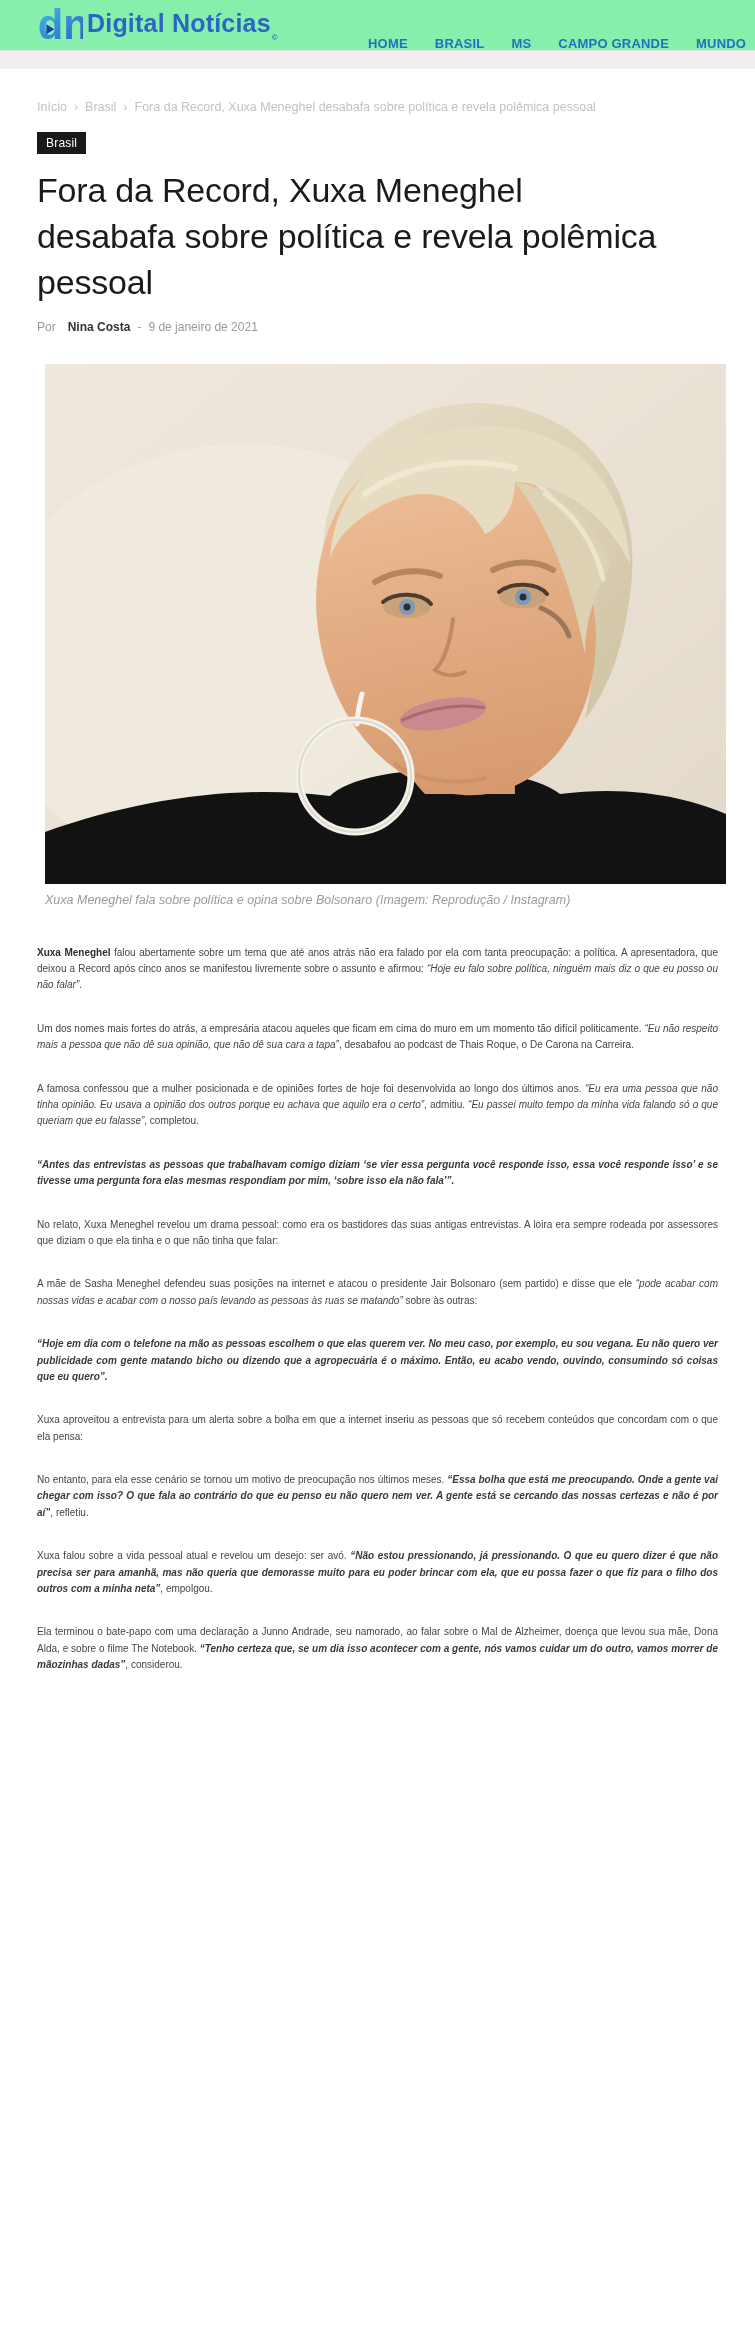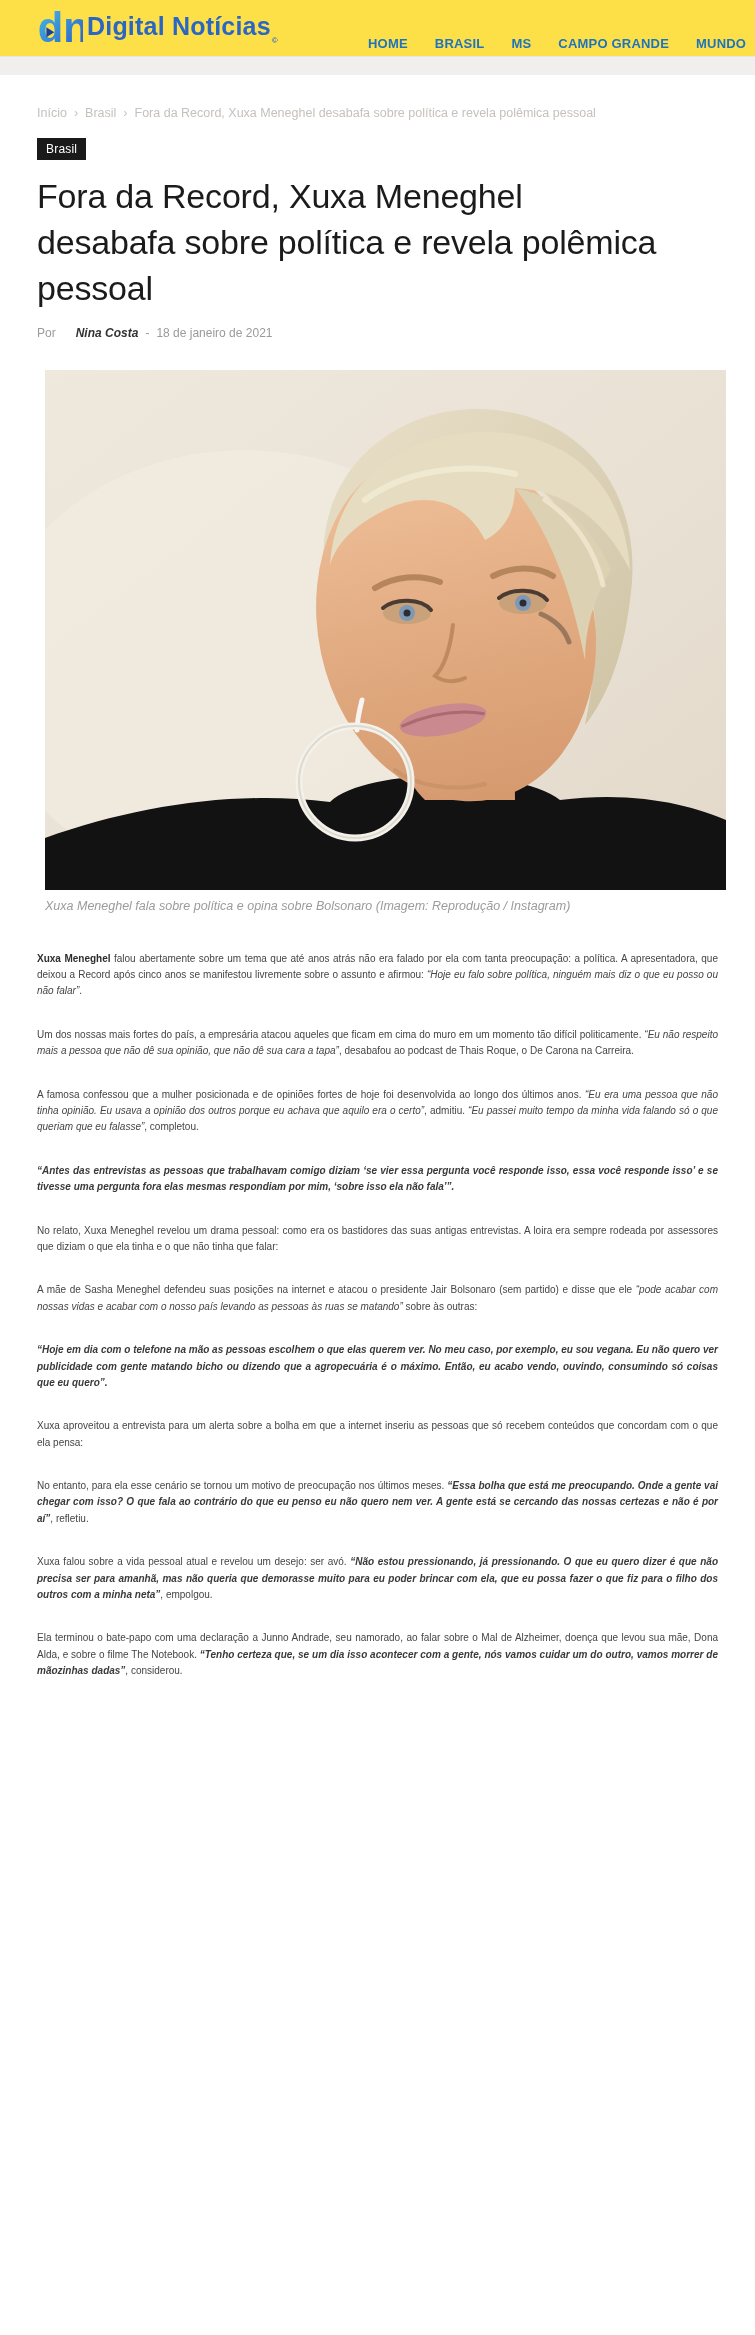--- a/index.html
+++ b/index.html
@@ -4,21 +4,21 @@
 <style>
   html,body{margin:0;padding:0;}
   body{
     width:755px;height:2335px;overflow:hidden;background:#fff;
     font-family:"Liberation Sans",sans-serif;color:#454545;position:relative;
   }
   a{text-decoration:none;color:inherit;}
 
   
   .site-header{
-    height:56px;background:#fde047;display:flex;align-items:center;
+    height:50px;background:#86efac;display:flex;align-items:center;
     padding-left:37px;box-sizing:border-box;position:relative;
     white-space:nowrap;overflow:hidden;width:755px;
   }
   .logo{display:flex;align-items:center;gap:4px;}
   .logo-mark{width:46px;height:46px;flex:0 0 auto;}
   .logo-text{
     font-size:25px;font-weight:bold;color:#2b66c4;letter-spacing:.2px;
   }
   .logo-reg{font-size:8px;color:#2b66c4;vertical-align:-8px;margin-left:1px;}
   .main-nav{
@@ -46,21 +46,21 @@
     font-size:12px;padding:4px 9px;letter-spacing:.2px;
   }
 
   h1.article-title{
     margin:14px 0 0;max-width:620px;
     font-size:34px;font-weight:400;color:#1b1b1b;line-height:1.35;
     letter-spacing:-.2px;
   }
 
   .byline{margin-top:14px;font-size:12px;color:#9a9a9a;}
-  .byline .author{color:#333;font-weight:bold;margin-left:20px;font-style:italic;}
+  .byline .author{color:#333;font-weight:bold;margin-left:12px;}
   .byline .sep{margin:0 7px;color:#9a9a9a;}
 
   figure{margin:22px 0 0;padding:8px;}
   .photo{display:block;width:681px;height:520px;}
   .caption{
     margin-top:9px;font-size:12.5px;font-style:italic;color:#9b9b9b;
     font-family:"Liberation Sans",sans-serif;
   }
 
   .article-body{
@@ -105,21 +105,21 @@
 
 <main class="content">
 
   <nav class="breadcrumb"><a href="#">Início</a><span class="bc-sep">›</span><a href="#">Brasil</a><span class="bc-sep">›</span><span>Fora da Record, Xuxa Meneghel desabafa sobre política e revela polêmica pessoal</span></nav>
 
   <span class="badge">Brasil</span>
 
   <h1 class="article-title">Fora da Record, Xuxa Meneghel desabafa sobre política e revela polêmica pessoal</h1>
 
   <div class="byline">
-    <span>Por</span><a class="author" href="#">Nina Costa</a><span class="sep">-</span><span>18 de janeiro de 2021</span>
+    <span>Por</span><a class="author" href="#">Nina Costa</a><span class="sep">-</span><span>9 de janeiro de 2021</span>
   </div>
 
   <figure>
     <svg class="photo" viewBox="0 0 681 520" preserveAspectRatio="none" role="img">
       <defs>
         <linearGradient id="bgG" x1="0" y1="0" x2="1" y2="1">
           <stop offset="0" stop-color="#efe8dd"></stop>
           <stop offset="0.55" stop-color="#e9e1d4"></stop>
           <stop offset="1" stop-color="#e2d9ca"></stop>
         </linearGradient>
@@ -180,21 +180,21 @@
       <circle cx="310" cy="412" r="56" fill="none" stroke="#cfc9bd" stroke-width="2" opacity="0.6"></circle>
 
       <path d="M320,130 C360,100 420,92 470,104" stroke="#f3ecd6" stroke-width="6" fill="none" stroke-linecap="round" opacity="0.8"></path>
       <path d="M500,130 C530,150 550,180 558,215" stroke="#f3ecd6" stroke-width="5" fill="none" stroke-linecap="round" opacity="0.7"></path>
     </svg>
     <figcaption class="caption">Xuxa Meneghel fala sobre política e opina sobre Bolsonaro (Imagem: Reprodução / Instagram)</figcaption>
   </figure>
 
   <article class="article-body">
       <p><span class="seg-bold">Xuxa Meneghel</span><span class="seg-normal"> falou abertamente sobre um tema que até anos atrás não era falado por ela com tanta preocupação: a política. A apresentadora, que deixou a Record após cinco anos se manifestou livremente sobre o assunto e afirmou: </span><span class="seg-italic">“Hoje eu falo sobre política, ninguém mais diz o que eu posso ou não falar”</span><span class="seg-normal">.</span></p>
-      <p><span class="seg-normal">Um dos nossas mais fortes do país, a empresária atacou aqueles que ficam em cima do muro em um momento tão difícil politicamente. </span><span class="seg-italic">“Eu não respeito mais a pessoa que não dê sua opinião, que não dê sua cara a tapa”</span><span class="seg-normal">, desabafou ao podcast de Thais Roque, o De Carona na Carreira.</span></p>
+      <p><span class="seg-normal">Um dos nomes mais fortes do atrás, a empresária atacou aqueles que ficam em cima do muro em um momento tão difícil politicamente. </span><span class="seg-italic">“Eu não respeito mais a pessoa que não dê sua opinião, que não dê sua cara a tapa”</span><span class="seg-normal">, desabafou ao podcast de Thais Roque, o De Carona na Carreira.</span></p>
       <p><span class="seg-normal">A famosa confessou que a mulher posicionada e de opiniões fortes de hoje foi desenvolvida ao longo dos últimos anos. </span><span class="seg-italic">“Eu era uma pessoa que não tinha opinião. Eu usava a opinião dos outros porque eu achava que aquilo era o certo”</span><span class="seg-normal">, admitiu. </span><span class="seg-italic">“Eu passei muito tempo da minha vida falando só o que queriam que eu falasse”</span><span class="seg-normal">, completou.</span></p>
       <p><span class="seg-bolditalic">“Antes das entrevistas as pessoas que trabalhavam comigo diziam ‘se vier essa pergunta você responde isso, essa você responde isso’ e se tivesse uma pergunta fora elas mesmas respondiam por mim, ‘sobre isso ela não fala’”.</span></p>
       <p><span class="seg-normal">No relato, Xuxa Meneghel revelou um drama pessoal: como era os bastidores das suas antigas entrevistas. A loira era sempre rodeada por assessores que diziam o que ela tinha e o que não tinha que falar:</span></p>
       <p><span class="seg-normal">A mãe de Sasha Meneghel defendeu suas posições na internet e atacou o presidente Jair Bolsonaro (sem partido) e disse que ele </span><span class="seg-italic">“pode acabar com nossas vidas e acabar com o nosso país levando as pessoas às ruas se matando”</span><span class="seg-normal"> sobre às outras:</span></p>
       <p><span class="seg-bolditalic">“Hoje em dia com o telefone na mão as pessoas escolhem o que elas querem ver. No meu caso, por exemplo, eu sou vegana. Eu não quero ver publicidade com gente matando bicho ou dizendo que a agropecuária é o máximo. Então, eu acabo vendo, ouvindo, consumindo só coisas que eu quero”.</span></p>
       <p><span class="seg-normal">Xuxa aproveitou a entrevista para um alerta sobre a bolha em que a internet inseriu as pessoas que só recebem conteúdos que concordam com o que ela pensa:</span></p>
       <p><span class="seg-normal">No entanto, para ela esse cenário se tornou um motivo de preocupação nos últimos meses. </span><span class="seg-bolditalic">“Essa bolha que está me preocupando. Onde a gente vai chegar com isso? O que fala ao contrário do que eu penso eu não quero nem ver. A gente está se cercando das nossas certezas e não é por aí”</span><span class="seg-normal">, refletiu.</span></p>
       <p><span class="seg-normal">Xuxa falou sobre a vida pessoal atual e revelou um desejo: ser avó. </span><span class="seg-bolditalic">“Não estou pressionando, já pressionando. O que eu quero dizer é que não precisa ser para amanhã, mas não queria que demorasse muito para eu poder brincar com ela, que eu possa fazer o que fiz para o filho dos outros com a minha neta”</span><span class="seg-normal">, empolgou.</span></p>
       <p><span class="seg-normal">Ela terminou o bate-papo com uma declaração a Junno Andrade, seu namorado, ao falar sobre o Mal de Alzheimer, doença que levou sua mãe, Dona Alda, e sobre o filme The Notebook. </span><span class="seg-bolditalic">“Tenho certeza que, se um dia isso acontecer com a gente, nós vamos cuidar um do outro, vamos morrer de mãozinhas dadas”</span><span class="seg-normal">, considerou.</span></p>
     </article>

